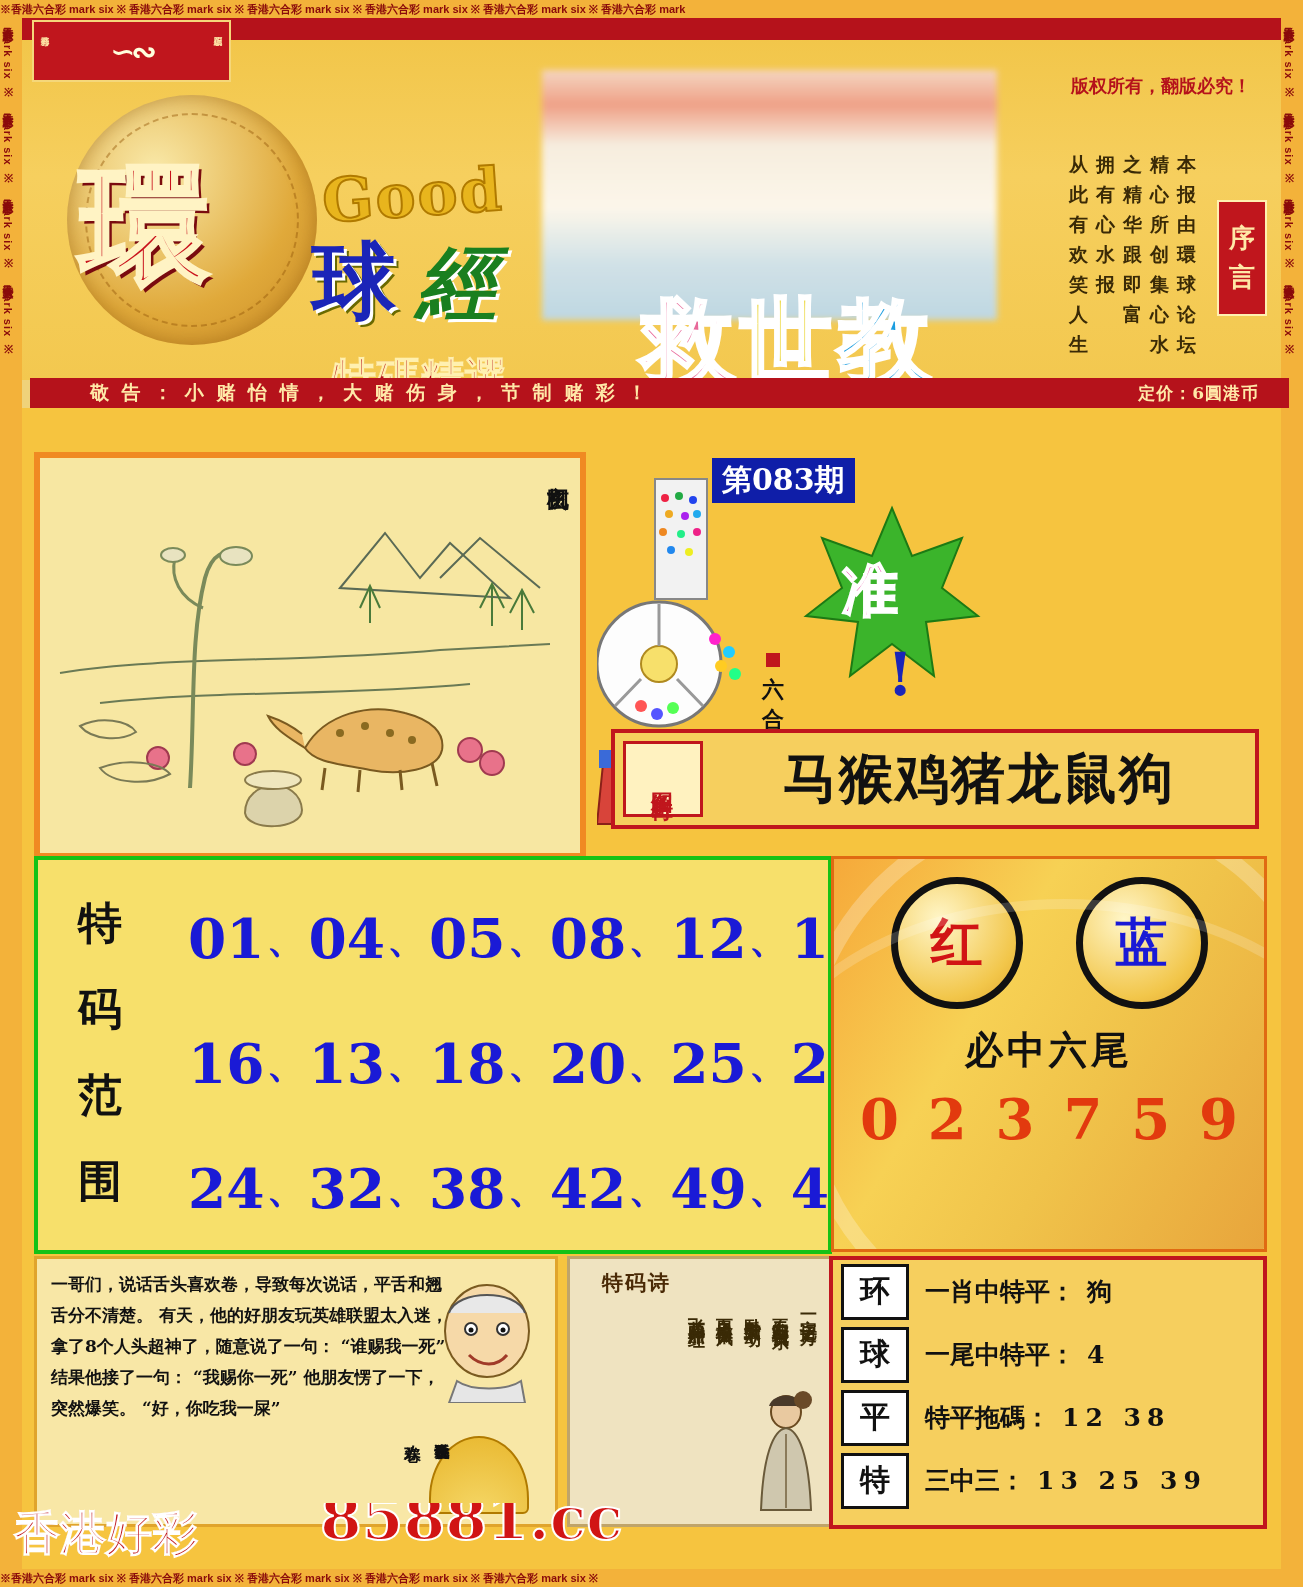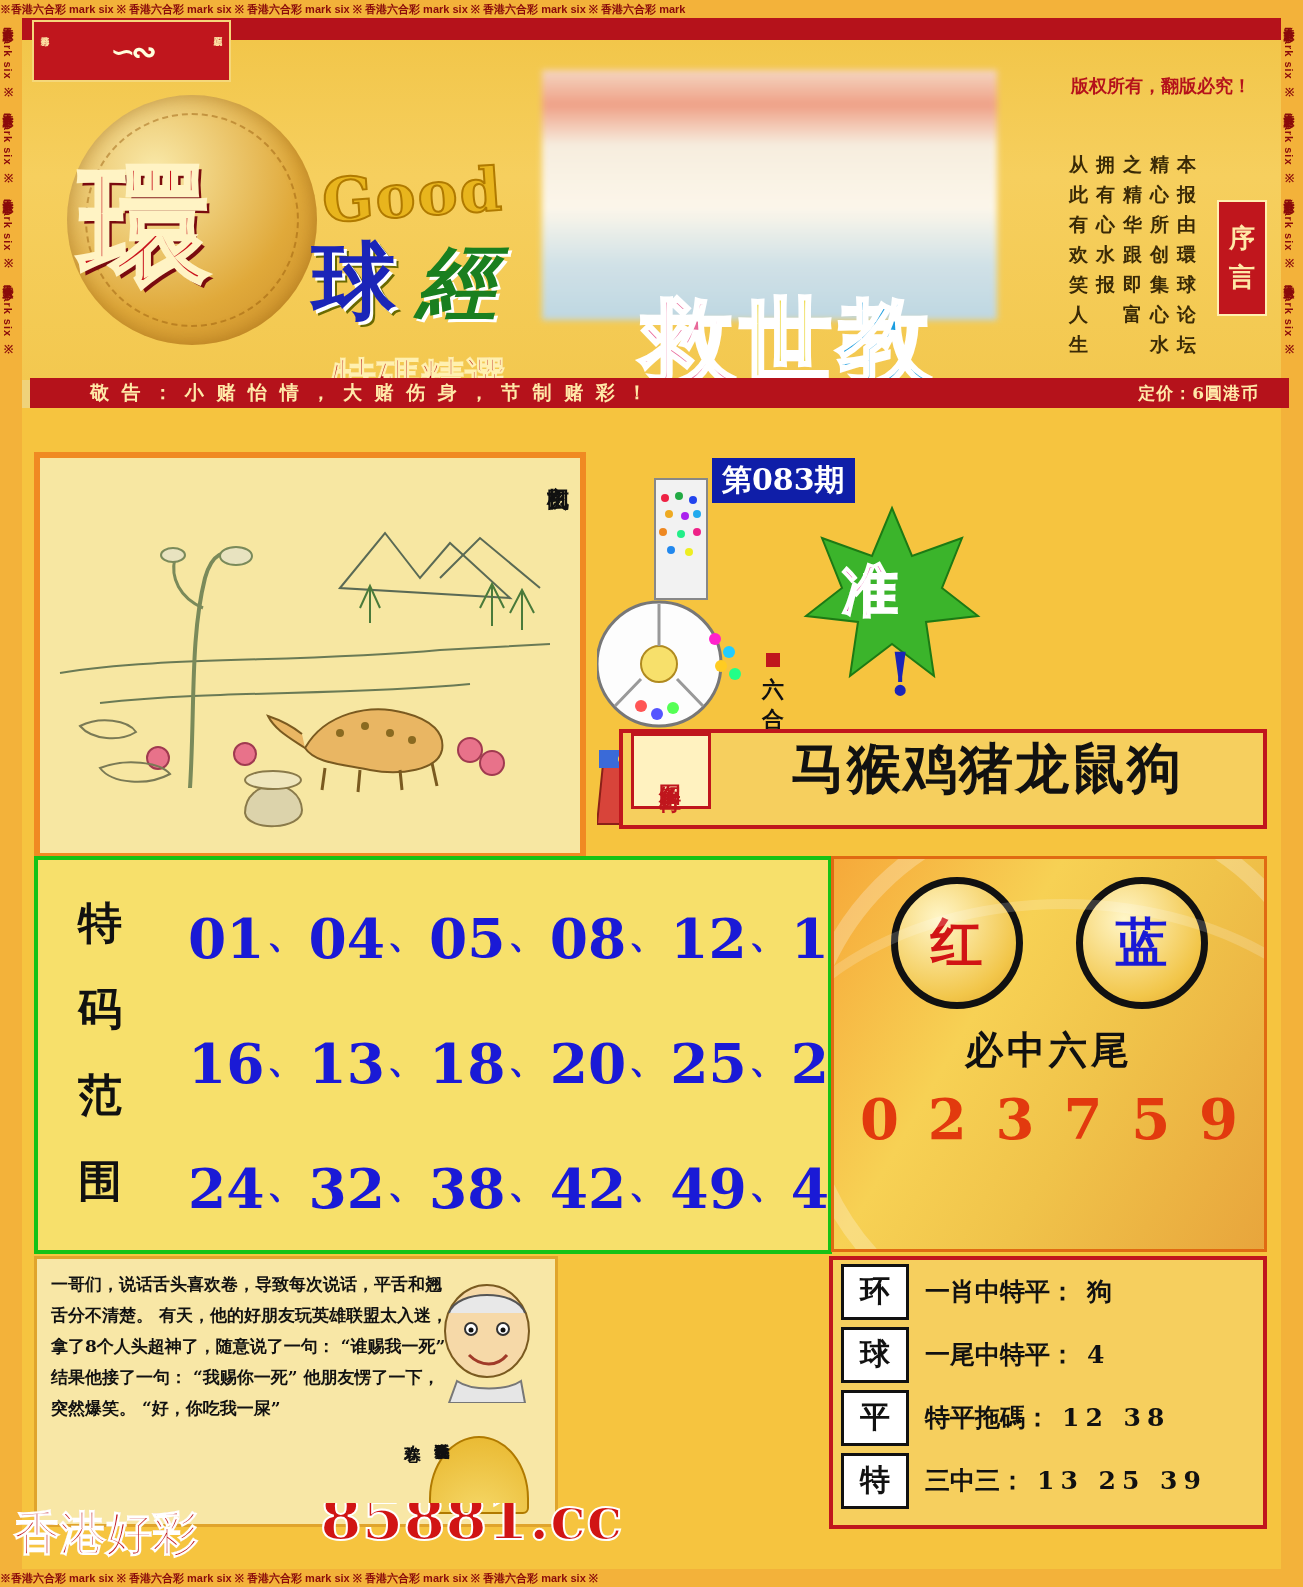--- a/index.html
+++ b/index.html
@@ -76,33 +76,33 @@
      color:#fff;font-family:"DejaVu Serif",serif;font-size:26px;font-weight:bold;display:flex;align-items:center;justify-content:center;}
   .today-half{position:absolute;top:58px;width:146px;height:196px;}
   .today-half.l{left:4px;background:#22cfcf;}
   .today-half.r{left:150px;background:#e9eef7;}
   .circ{position:absolute;left:50%;top:50%;transform:translate(-50%,-50%);width:120px;height:120px;border-radius:50%;
      background:radial-gradient(circle at 35% 30%,#fff,#d9d9d9 70%,#9b9b9b 100%);border:4px solid #cfcfcf;
      display:flex;align-items:center;justify-content:center;font-family:"DejaVu Serif",serif;font-size:66px;font-weight:bold;}
   .circ.da{color:#1a7f1f;box-shadow:0 0 0 3px #2f7fd6;}
   .circ.shuang{color:#1a7f1f;box-shadow:0 0 0 3px #b0b0b0;}
 
-  .zodiac-box{position:absolute;right:14px;top:285px;width:640px;height:92px;background:#f6cf5e;border:4px solid #c0161d;display:flex;}
+  .zodiac-box{position:absolute;right:22px;top:285px;width:640px;height:92px;background:#f6cf5e;border:4px solid #c0161d;display:flex;align-items:center;}
   .zodiac-tag{width:74px;height:70px;margin-left:8px;border:3px solid #c0161d;background:#fff2c0;color:#c0161d;
      font-family:"DejaVu Serif",serif;font-size:22px;font-weight:bold;display:flex;align-items:center;justify-content:center;}
   .zodiac-tag span{writing-mode:vertical-rl;letter-spacing:2px;}
   .zodiac-text{flex:1;text-align:center;font-family:"DejaVu Serif",serif;font-size:54px;font-weight:bold;color:#111;letter-spacing:2px;}
 
   
   .nums{position:absolute;left:12px;top:838px;width:790px;height:390px;background:#f7e06b;border:4px solid #15c216;}
   .nums-label{position:absolute;left:40px;top:20px;font-family:"DejaVu Serif",serif;font-size:44px;font-weight:bold;color:#111;line-height:86px;}
   .nums-rows{position:absolute;left:150px;top:16px;right:14px;}
   .num-row{height:125px;display:flex;align-items:center;justify-content:space-between;
      font-family:"DejaVu Serif",serif;font-size:55px;font-weight:bold;color:#1a1ad6;}
-  .num-row .cell{display:flex;align-items:flex-start;}
+  .num-row .cell{display:flex;align-items:center;}
   .num-row .sep{color:#1a1ad6;font-size:40px;margin:0 2px;}
 
   .wave-box{position:absolute;right:14px;top:838px;width:430px;height:390px;
      background:linear-gradient(120deg,#f6a93a,#f7d154 35%,#f0c34a 60%,#e8a53c 100%);border:3px solid #e06a12;overflow:hidden;}
   .wave-box:before{content:"";position:absolute;left:-40px;top:-60px;width:520px;height:520px;border-radius:50%;
      border:16px solid rgba(255,255,255,.25);}
   .wave-box:after{content:"";position:absolute;left:-90px;top:40px;width:620px;height:420px;border-radius:50%;
      border:10px solid rgba(255,255,255,.18);}
   .wave-title{position:relative;margin-top:14px;text-align:center;font-family:"DejaVu Serif",serif;font-size:38px;font-weight:bold;color:#111;letter-spacing:4px;}
   .wave-circles{position:relative;margin-top:18px;display:flex;justify-content:space-around;padding:0 30px;}
@@ -446,20 +446,35 @@
         <circle cx="44" cy="57" r="2.5" fill="#111"></circle>
           <circle cx="76" cy="57" r="2.5" fill="#111"></circle>
         <path d="M42 82 C54 94 70 94 80 82" fill="none" stroke="#a03a28" stroke-width="3"></path>
         <path d="M30 108 C44 118 80 118 94 108 L98 130 L22 130 Z" fill="#e6e6e6" stroke="#777" stroke-width="2"></path>
       </svg>
       <div class="fan"></div>
       <div class="story-side">欢卷</div>
       <div class="story-side2">说话舌头喜欢卷</div>
     </div>
 
+    <div class="poem-box">
+      <div class="poem-title">特码诗</div>
+      <div class="poem-v" style="right:14px">一字记之日方</div>
+      <div class="poem-v" style="right:42px">不知云巳与我俱东</div>
+      <div class="poem-v" style="right:70px">卧看满天云不动</div>
+      <div class="poem-v" style="right:98px">百里榆堤半日风</div>
+      <div class="poem-v" style="right:126px">飞花两岸照船红</div>
+      <svg class="scholar" viewBox="0 0 86 130">
+        <ellipse cx="43" cy="22" rx="15" ry="16" fill="#e9c9a0" stroke="#6a4a20" stroke-width="2"></ellipse>
+        <path d="M26 16 C30 2 56 2 60 16 Z" fill="#4a3a2a"></path>
+        <path d="M18 120 C20 66 30 40 43 38 C56 40 66 66 68 120 Z" fill="#cfc7ae" stroke="#6a5a3a" stroke-width="2"></path>
+        <path d="M43 44 L43 118" stroke="#8a7a5a" stroke-width="2"></path>
+        <circle cx="60" cy="10" r="9" fill="#6a4a28"></circle>
+      </svg>
+    </div>
 
     <div class="tips">
       <div class="tip-row">
         <div class="tip-badge">环</div>
         <div class="tip-text">一肖中特平：</div>
         <div class="tip-val">狗</div>
       </div>
       <div class="tip-row">
         <div class="tip-badge">球</div>
         <div class="tip-text">一尾中特平：</div>

